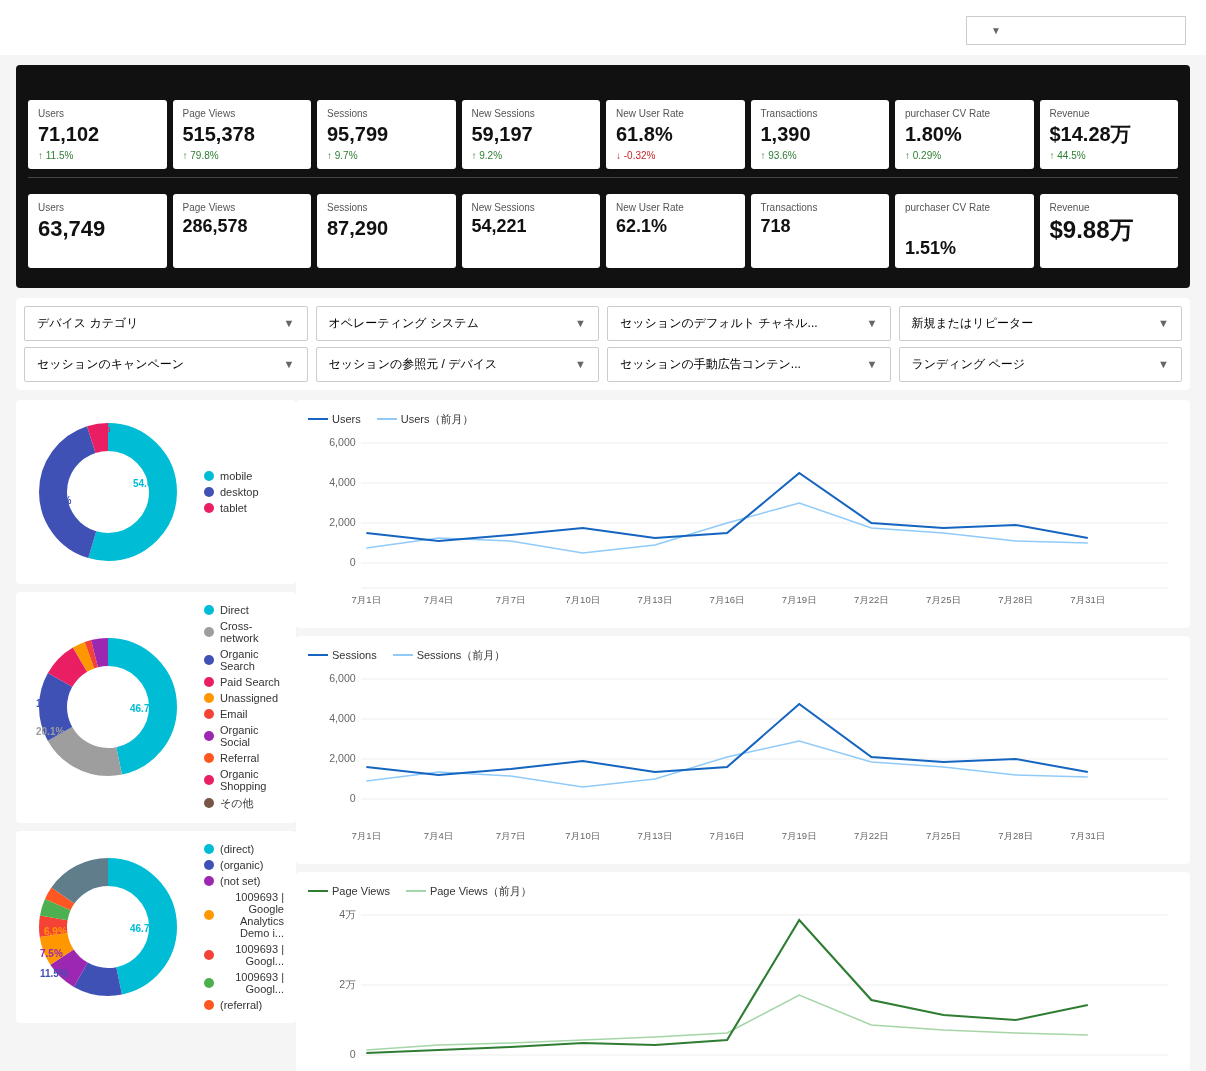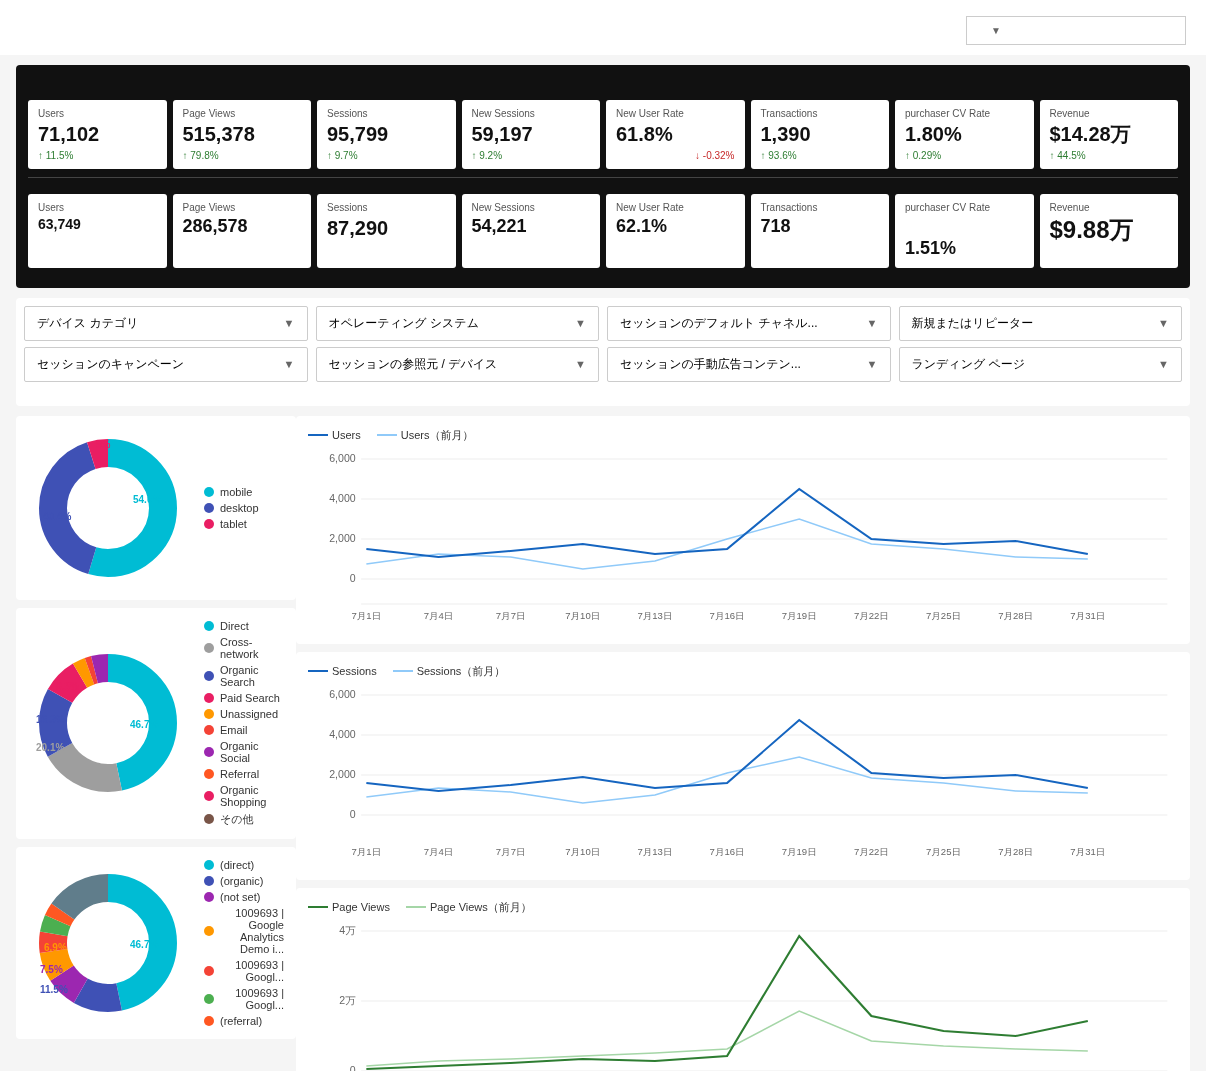--- a/index.html
+++ b/index.html
@@ -12,26 +12,26 @@
 
     .summary-section { background: #111; color: #fff; margin: 10px 16px; padding: 12px; border-radius: 4px; }
     .summary-title { font-size: 13px; font-weight: bold; margin-bottom: 8px; color: #fff; }
     .summary-subtitle { font-size: 11px; color: #aaa; font-weight: normal; margin-left: 8px; }
     .metrics-row { display: flex; gap: 6px; flex-wrap: nowrap; }
     .metric-card { background: #fff; color: #333; padding: 8px 10px; border-radius: 3px; flex: 1; min-width: 0; }
     .metric-label { font-size: 10px; color: #555; margin-bottom: 3px; }
     .metric-value { font-size: 20px; font-weight: bold; color: #111; line-height: 1.2; }
     .metric-change { font-size: 10px; margin-top: 4px; }
     .metric-change.up { color: #2e7d32; }
-    .metric-change.down { color: #c62828; text-align: right; }
+    .metric-change.down { color: #c62828; }
     .section-divider { margin: 8px 0; border-top: 1px solid #444; padding-top: 8px; }
 
     .filters-section { background: #fff; margin: 6px 16px; padding: 8px; border-radius: 4px; }
     .filter-row { display: flex; gap: 8px; margin-bottom: 6px; }
-    .filter-row:last-child { margin-bottom: 16px; }
+    .filter-row:last-child { margin-bottom: 0; }
     .filter-btn { flex: 1; border: 1px solid #ccc; background: #fff; padding: 8px 12px; display: flex; justify-content: space-between; align-items: center; cursor: pointer; font-size: 12px; border-radius: 2px; }
     .filter-btn-arrow { color: #666; font-size: 11px; }
 
     .charts-section { display: flex; gap: 0; margin: 10px 16px; }
     .left-charts { width: 280px; flex-shrink: 0; }
     .right-charts { flex: 1; }
 
     .donut-container { background: #fff; padding: 12px; margin-bottom: 8px; border-radius: 4px; }
     .donut-wrapper { display: flex; align-items: center; gap: 16px; }
     .donut-svg-container { position: relative; width: 160px; height: 160px; flex-shrink: 0; }
@@ -102,21 +102,21 @@
     <div class="metric-value">$14.28万</div>
     <div class="metric-change up">↑ 44.5%</div>
   </div>
     </div>
 
   <div class="section-divider">
     <div class="summary-title"></div>
     <div class="metrics-row" id="prev-metrics" style="margin-top:8px;">
         <div class="metric-card">
     <div class="metric-label">Users</div>
-    <div class="metric-value" style="font-size:14px;">63,749</div>
+    <div class="metric-value" style="font-size:22px;">63,749</div>
   </div>
         <div class="metric-card">
     <div class="metric-label">Page Views</div>
     <div class="metric-value" style="font-size:18px;">286,578</div>
   </div>
         <div class="metric-card">
     <div class="metric-label">Sessions</div>
     <div class="metric-value" style="font-size:20px;">87,290</div>
   </div>
         <div class="metric-card">

